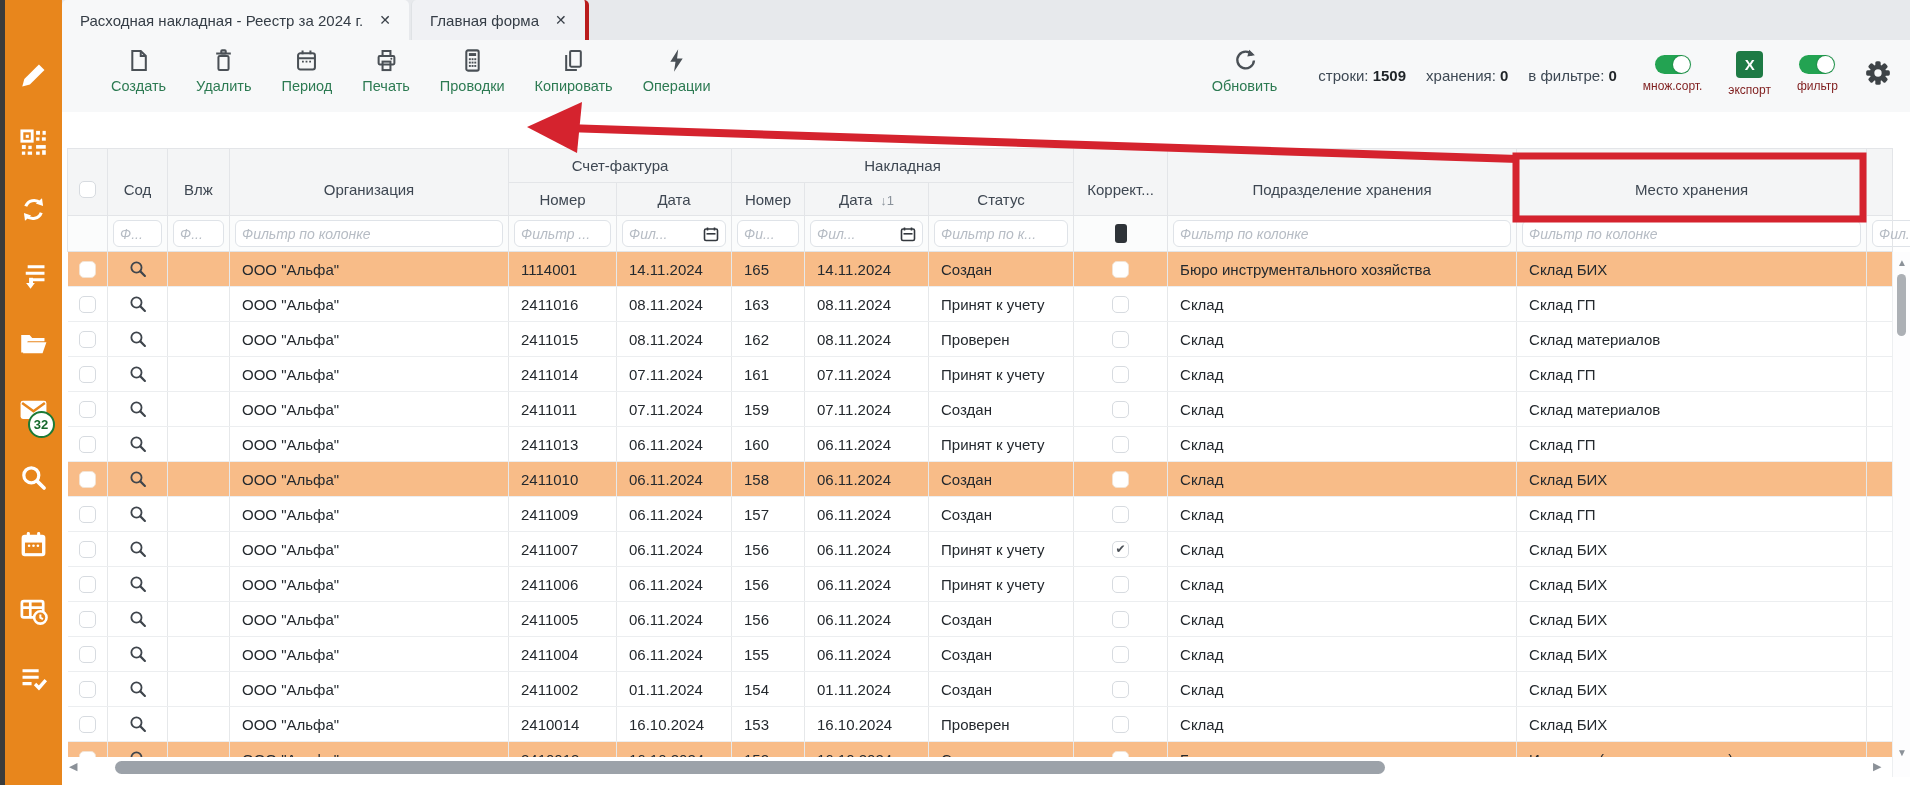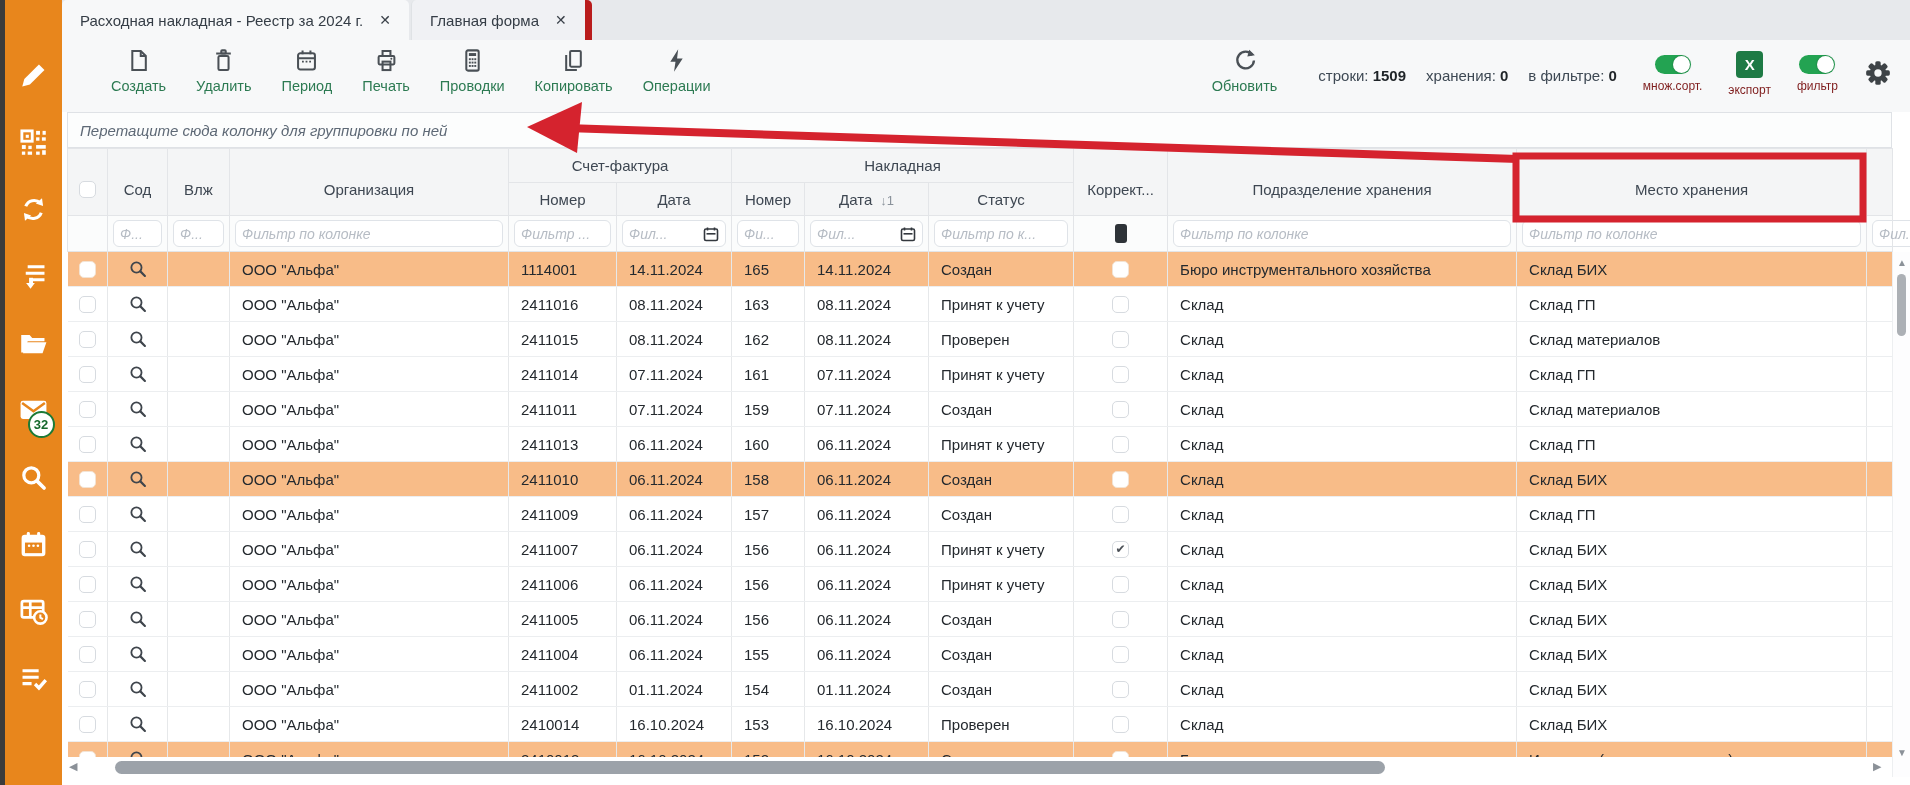--- a/index.html
+++ b/index.html
@@ -15,21 +15,21 @@
   .sb-item svg { width:31px; height:31px; }
   .sb-badge { position:absolute; right:1px; bottom:6px; width:27px; height:27px; border-radius:50%;
     background:#fff; border:2px solid #1C7A36; color:#14682C; font-weight:bold; font-size:13px;
     display:flex; align-items:center; justify-content:center; }
 
   
   .tabbar { position:absolute; left:62px; top:0; right:0; height:40px; background:#E7E9EC; display:flex; }
   .tab { height:40px; display:flex; align-items:center; padding:0 18px; font-size:15px; color:#353D46;
     border-radius:5px 5px 0 0; cursor:pointer; white-space:nowrap; }
   .tab.active { background:#F7F8F9; }
-  .tab.inactive { background:#F0F1F4; margin-left:2px; border-left:1px solid #DFE2E5; border-right:7px solid #b91c1c; }
+  .tab.inactive { background:#F0F1F4; margin-left:2px; border-left:1px solid #DFE2E5; border-right:4px solid #b91c1c; }
   .tab .x { margin-left:16px; font-weight:bold; color:#3A4149; font-size:14px; }
 
   
   .toolbar { position:absolute; left:62px; top:40px; right:0; height:72px; background:#F7F8F9;
     display:flex; align-items:flex-start; padding:7px 18px 0 34px; }
   .tbtn { display:flex; flex-direction:column; align-items:center; gap:4px; padding:0 15px; cursor:pointer; }
   .tbtn svg { width:27px; height:27px; }
   .tbtn .lbl, .green-lbl { color:#2C7A52; font-size:14.5px; }
   .right-zone { margin-left:auto; display:flex; align-items:flex-start; gap:26px; }
   .counters { display:flex; gap:20px; font-size:15px; color:#3E4954; padding-top:20px; white-space:nowrap; }
@@ -287,23 +287,20 @@
             <rect x="10.5" y="2" width="5" height="22" rx="1.5" transform="rotate(90 13 13)"></rect>
             <rect x="10.5" y="2" width="5" height="22" rx="1.5" transform="rotate(135 13 13)"></rect>
             <circle cx="13" cy="13" r="7.6"></circle>
           </g>
           <circle cx="13" cy="13" r="3.4" fill="#F7F8F9"></circle>
         </svg>
       </div>
     </div>
   </div>
 
-  <div class="groupbar">
-    <span>Перетащите сюда колонку для группировки по ней</span>
-  </div>
 
   <div class="tablewrap">
     <table>
       <colgroup>
         <col style="width:40px">
           <col style="width:60px">
           <col style="width:62px">
           <col style="width:279px">
         <col style="width:108px">
           <col style="width:115px">

